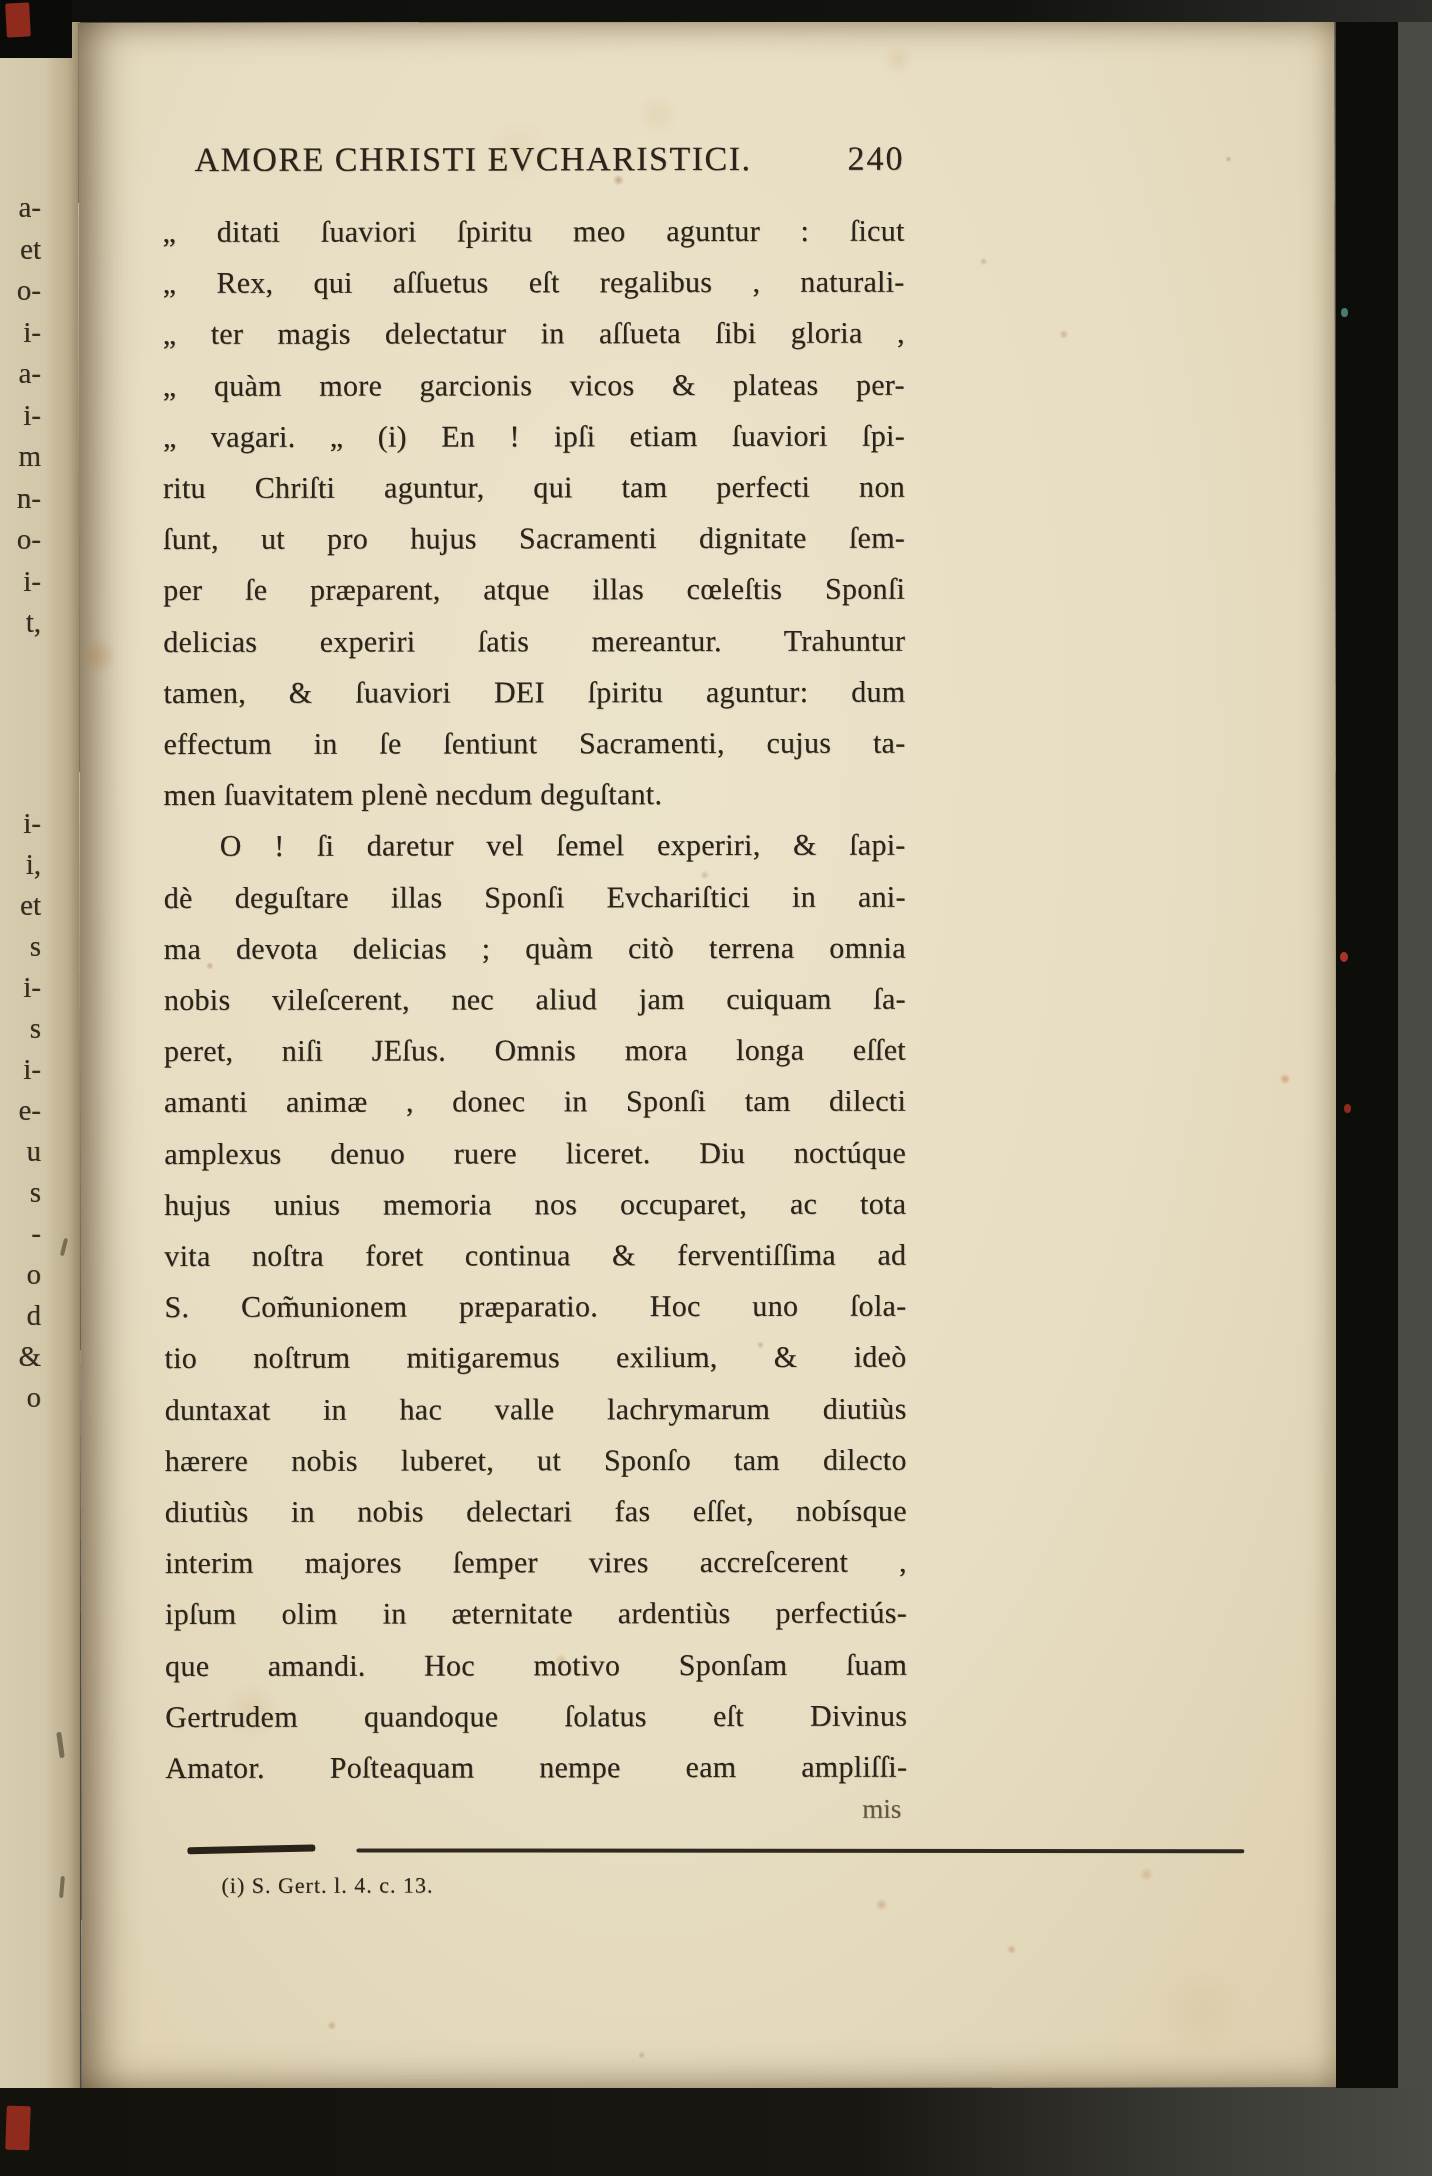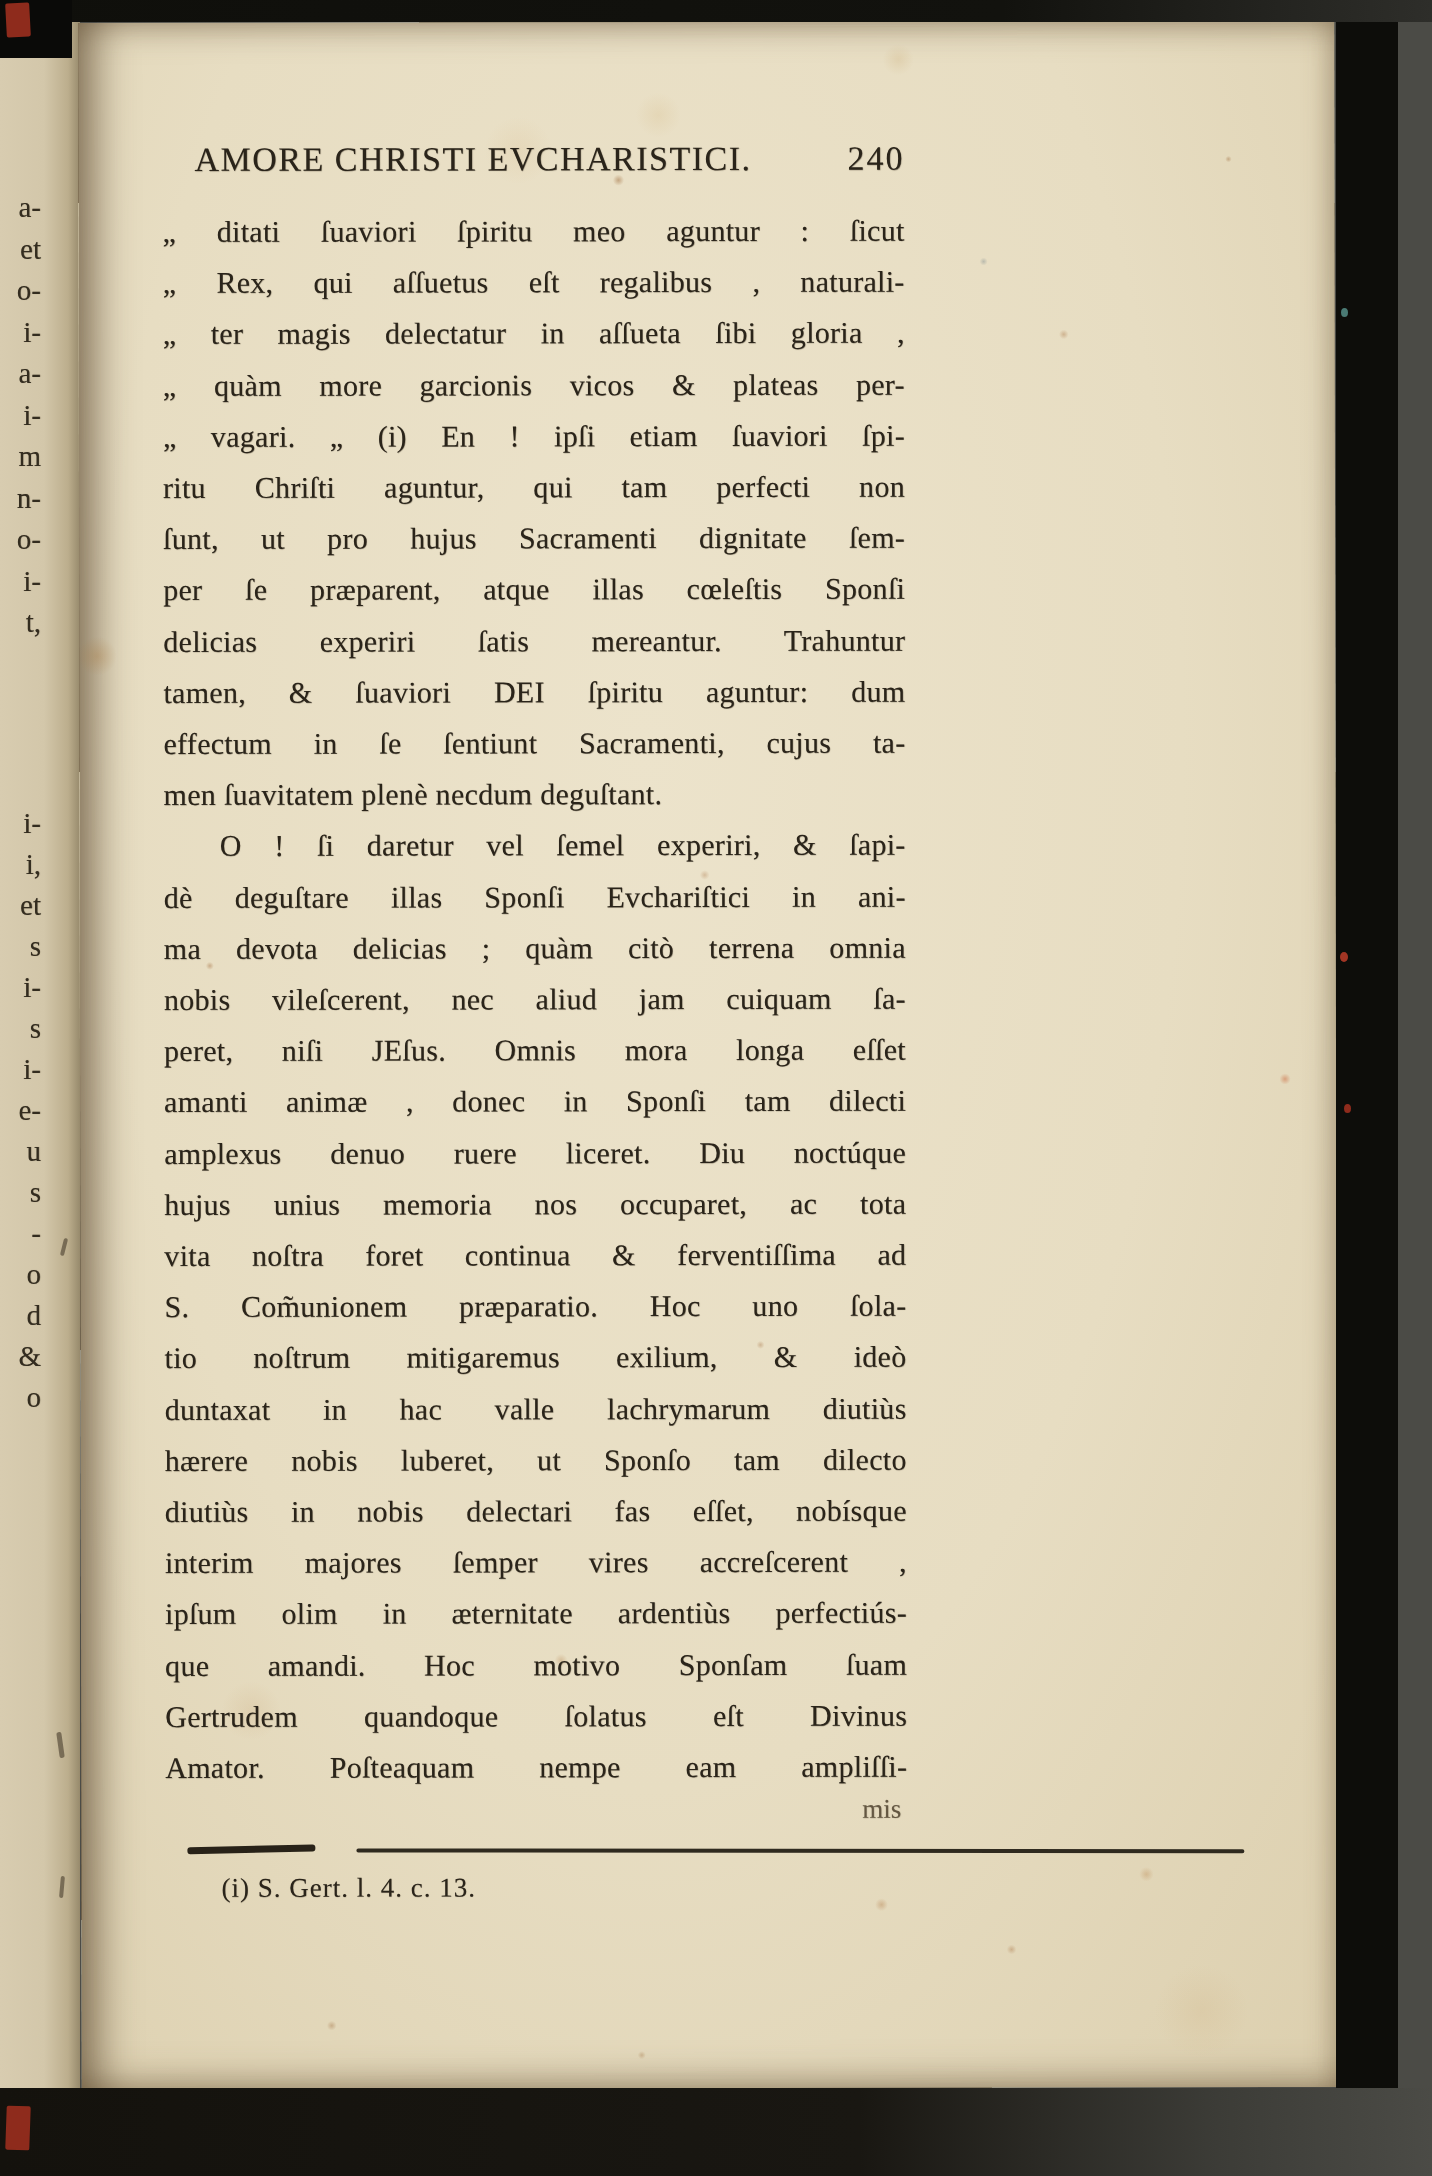--- a/index.html
+++ b/index.html
@@ -77,21 +77,21 @@
   .line.no-just{text-align-last:left;}
   .line.indent{text-indent:56px;}
   .catchword{position:absolute;right:6px;top:1772px;font-size:27px;color:rgba(80,68,48,.8);
     text-shadow:0.4px 0.4px .8px rgba(80,68,48,.4);margin-left:12px;}
 
   
   .rule-short{position:absolute;left:106px;top:1823px;width:128px;height:7px;background:#282218;
     border-radius:3px;transform:rotate(-1.2deg);}
   .rule-long{position:absolute;left:275px;top:1827px;width:888px;height:4px;background:#2f2a1f;
     border-radius:2px;transform:rotate(0.15deg);}
-  .footnote{position:absolute;left:140px;top:1850px;font-size:27px;letter-spacing:1px;color:#2a241a;
+  .footnote{position:absolute;left:140px;top:1850px;font-size:22px;letter-spacing:1px;color:#2a241a;
     text-shadow:0.4px 0.4px 0.7px rgba(50,40,25,.45);}
 </style>
 </head>
 <body>
 
 <div class="band-right"></div>
 <div class="strip-top"></div>
 <div class="strip-bottom"></div>
 
 <div class="facing-strip"></div>

